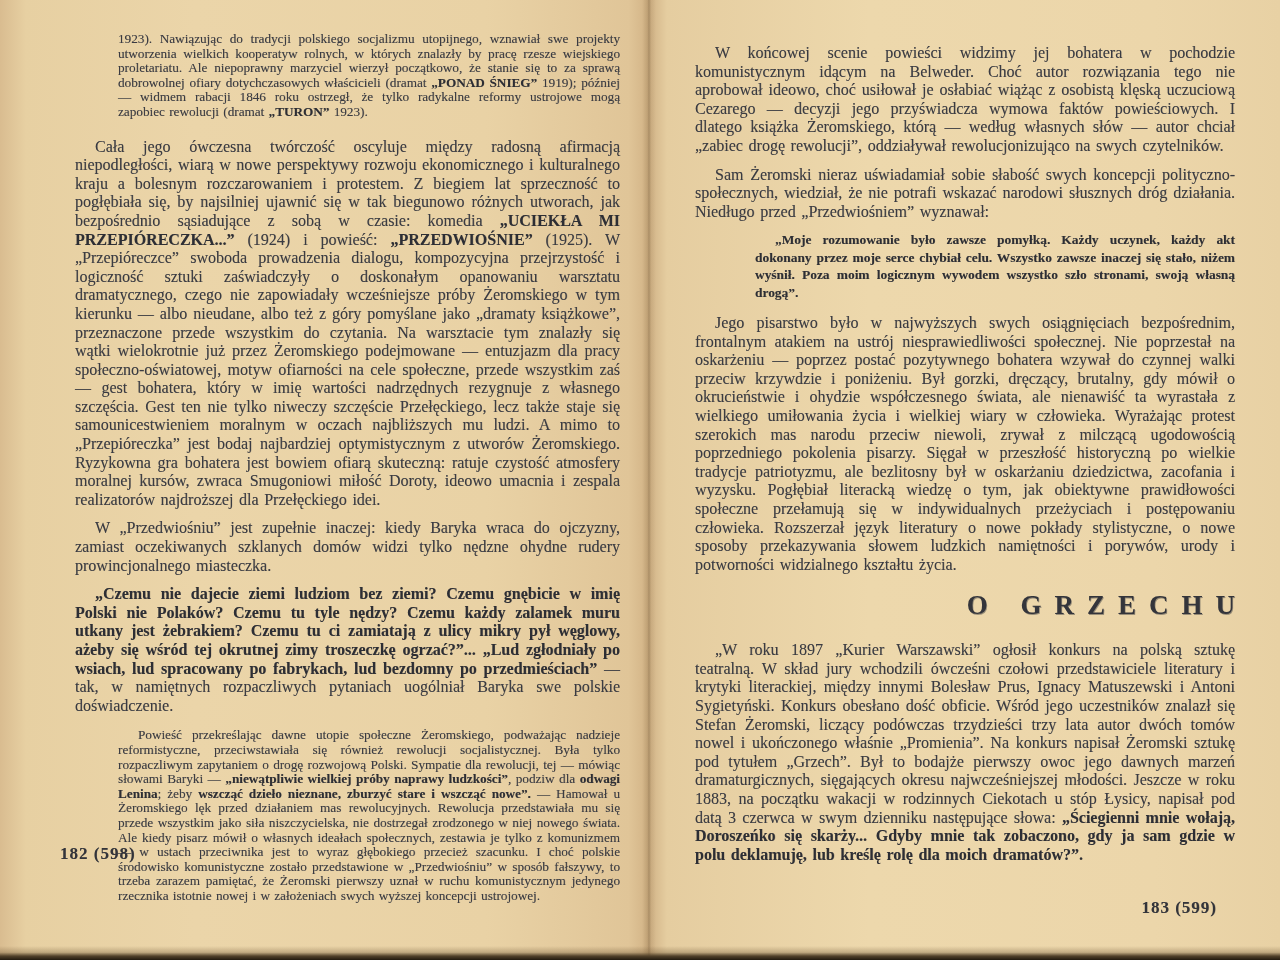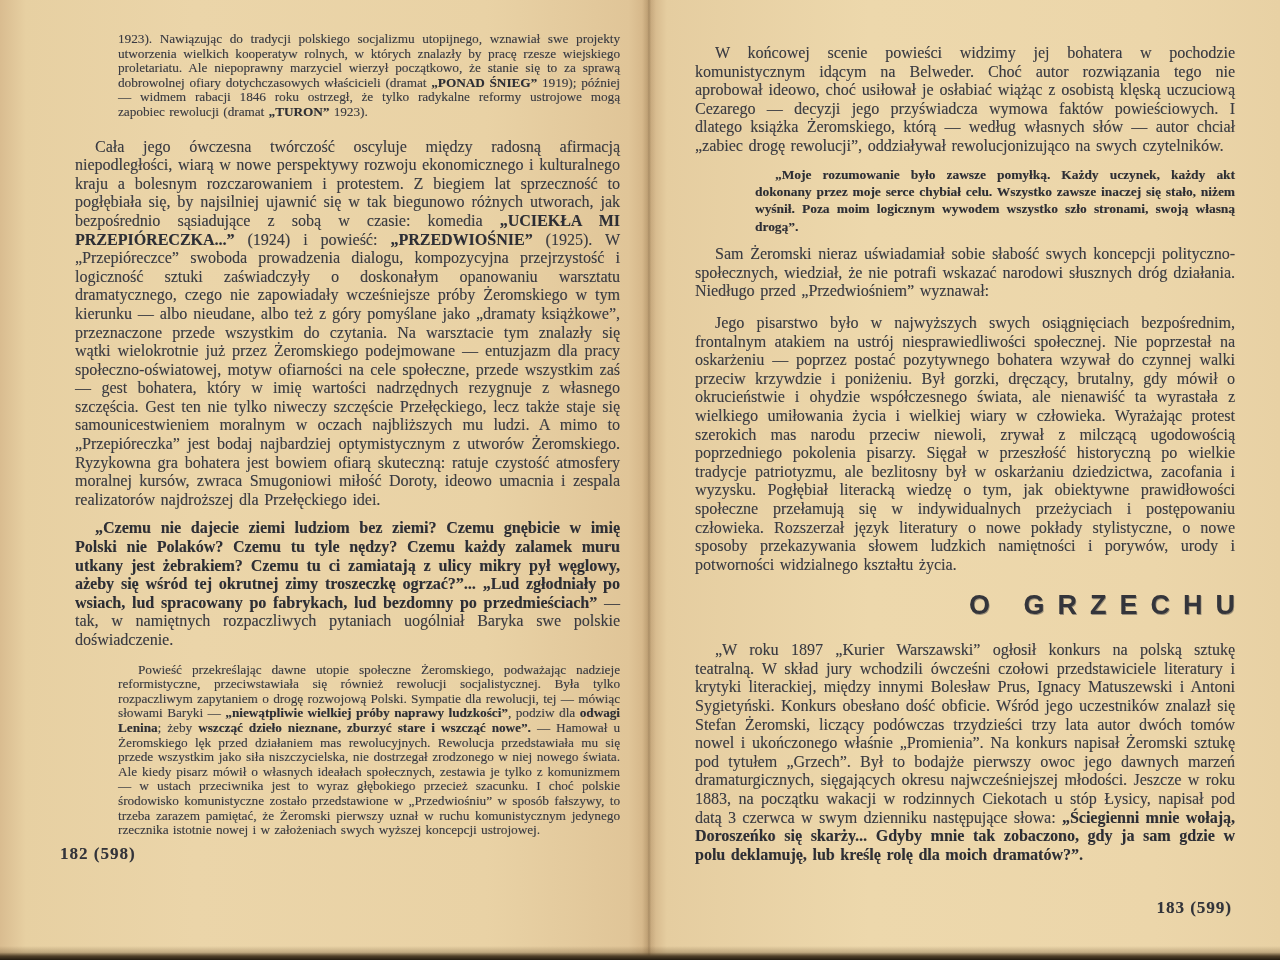--- a/index.html
+++ b/index.html
@@ -44,52 +44,53 @@
   }
   .quote {
     font-size: 13.4px; line-height: 17.4px;
     margin-left: 60px; word-spacing: 1px;
   }
   .ind { text-indent: 20px; }
   .b { font-weight: 700; color: #2d2e34; }
   .gap-lg { margin-top: 18px !important; }
   .gap-md { margin-top: 13px !important; }
   .section-heading {
-    font-family: Liberation Sans, sans-serif;
+    font-family: Liberation Serif, serif;
     font-weight: 700; font-size: 27px; letter-spacing: 13px;
     color: #34353b; text-align: right; margin: 16px -13px 20px 0;
     text-shadow: 0.8px 0.8px 0.6px rgba(52,53,59,0.45);
   }
   .page-number {
     position: absolute; font-weight: 700; font-size: 17px; color: #33343a;
     letter-spacing: 1px; text-shadow: 0.35px 0.35px 0.35px rgba(58,59,66,0.35);
   }
   .page-number.pn-left { left: 60px; top: 844px; }
-  .page-number.pn-right { right: 48px; top: 898px; }
+  .page-number.pn-right { right: 63px; top: 898px; }
 </style>
 </head>
 <body>
 
 <div class="spread">
 
   <div class="page left">
     <div>
         <p class="blk small"><span>1923). Nawiązując do tradycji polskiego socjalizmu utopijnego, wznawiał swe projekty utworzenia wielkich kooperatyw rolnych, w których znalazły by pracę rzesze wiejskiego proletariatu. Ale niepoprawny marzyciel wierzył początkowo, że stanie się to za sprawą dobrowolnej ofiary dotychczasowych właścicieli (dramat </span><span class="b">„PONAD ŚNIEG”</span><span> 1919); później — widmem rabacji 1846 roku ostrzegł, że tylko radykalne reformy ustrojowe mogą zapobiec rewolucji (dramat </span><span class="b">„TURON”</span><span> 1923).</span></p>
         <p class="blk para gap-lg ind"><span>Cała jego ówczesna twórczość oscyluje między radosną afirmacją niepodległości, wiarą w nowe perspektywy rozwoju ekonomicznego i kulturalnego kraju a bolesnym rozczarowaniem i protestem. Z biegiem lat sprzeczność to pogłębiała się, by najsilniej ujawnić się w tak biegunowo różnych utworach, jak bezpośrednio sąsiadujące z sobą w czasie: komedia </span><span class="b">„UCIEKŁA MI PRZEPIÓRECZKA...”</span><span> (1924) i powieść: </span><span class="b">„PRZEDWIOŚNIE”</span><span> (1925). W „Przepióreczce” swoboda prowadzenia dialogu, kompozycyjna przejrzystość i logiczność sztuki zaświadczyły o doskonałym opanowaniu warsztatu dramatycznego, czego nie zapowiadały wcześniejsze próby Żeromskiego w tym kierunku — albo nieudane, albo też z góry pomyślane jako „dramaty książkowe”, przeznaczone przede wszystkim do czytania. Na warsztacie tym znalazły się wątki wielokrotnie już przez Żeromskiego podejmowane — entuzjazm dla pracy społeczno-oświatowej, motyw ofiarności na cele społeczne, przede wszystkim zaś — gest bohatera, który w imię wartości nadrzędnych rezygnuje z własnego szczęścia. Gest ten nie tylko niweczy szczęście Przełęckiego, lecz także staje się samounicestwieniem moralnym w oczach najbliższych mu ludzi. A mimo to „Przepióreczka” jest bodaj najbardziej optymistycznym z utworów Żeromskiego. Ryzykowna gra bohatera jest bowiem ofiarą skuteczną: ratuje czystość atmosfery moralnej kursów, zwraca Smugoniowi miłość Doroty, ideowo umacnia i zespala realizatorów najdroższej dla Przełęckiego idei.</span></p>
+        <p class="blk para ind"><span>W „Przedwiośniu” jest zupełnie inaczej: kiedy Baryka wraca do ojczyzny, zamiast oczekiwanych szklanych domów widzi tylko nędzne ohydne rudery prowincjonalnego miasteczka.</span></p>
         <p class="blk para ind"><span class="b">„Czemu nie dajecie ziemi ludziom bez ziemi? Czemu gnębicie w imię Polski nie Polaków? Czemu tu tyle nędzy? Czemu każdy zalamek muru utkany jest żebrakiem? Czemu tu ci zamiatają z ulicy mikry pył węglowy, ażeby się wśród tej okrutnej zimy troszeczkę ogrzać?”... „Lud zgłodniały po wsiach, lud spracowany po fabrykach, lud bezdomny po przedmieściach”</span><span> — tak, w namiętnych rozpaczliwych pytaniach uogólniał Baryka swe polskie doświadczenie.</span></p>
         <p class="blk small gap-md ind"><span>Powieść przekreślając dawne utopie społeczne Żeromskiego, podważając nadzieje reformistyczne, przeciwstawiała się również rewolucji socjalistycznej. Była tylko rozpaczliwym zapytaniem o drogę rozwojową Polski. Sympatie dla rewolucji, tej — mówiąc słowami Baryki — </span><span class="b">„niewątpliwie wielkiej próby naprawy ludzkości”</span><span>, podziw dla </span><span class="b">odwagi Lenina</span><span>; żeby </span><span class="b">wszcząć dzieło nieznane, zburzyć stare i wszcząć nowe”.</span><span> — Hamował u Żeromskiego lęk przed działaniem mas rewolucyjnych. Rewolucja przedstawiała mu się przede wszystkim jako siła niszczycielska, nie dostrzegał zrodzonego w niej nowego świata. Ale kiedy pisarz mówił o własnych ideałach społecznych, zestawia je tylko z komunizmem — w ustach przeciwnika jest to wyraz głębokiego przecież szacunku. I choć polskie środowisko komunistyczne zostało przedstawione w „Przedwiośniu” w sposób fałszywy, to trzeba zarazem pamiętać, że Żeromski pierwszy uznał w ruchu komunistycznym jedynego rzecznika istotnie nowej i w założeniach swych wyższej koncepcji ustrojowej.</span></p>
       </div>
     <div class="page-number pn-left">182 (598)</div>
   </div>
 
   <div class="page right">
     <div>
         <p class="blk para ind"><span>W końcowej scenie powieści widzimy jej bohatera w pochodzie komunistycznym idącym na Belweder. Choć autor rozwiązania tego nie aprobował ideowo, choć usiłował je osłabiać wiążąc z osobistą klęską uczuciową Cezarego — decyzji jego przyświadcza wymowa faktów powieściowych. I dlatego książka Żeromskiego, którą — według własnych słów — autor chciał „zabiec drogę rewolucji”, oddziaływał rewolucjonizująco na swych czytelników.</span></p>
+        <p class="blk para ind"><span>Sam Żeromski nieraz uświadamiał sobie słabość swych koncepcji polityczno-społecznych, wiedział, że nie potrafi wskazać narodowi słusznych dróg działania. Niedługo przed „Przedwiośniem” wyznawał:</span></p>
         <p class="blk quote ind"><span class="b">„Moje rozumowanie było zawsze pomyłką. Każdy uczynek, każdy akt dokonany przez moje serce chybiał celu. Wszystko zawsze inaczej się stało, niżem wyśnił. Poza moim logicznym wywodem wszystko szło stronami, swoją własną drogą”.</span></p>
-        <p class="blk para ind"><span>Sam Żeromski nieraz uświadamiał sobie słabość swych koncepcji polityczno-społecznych, wiedział, że nie potrafi wskazać narodowi słusznych dróg działania. Niedługo przed „Przedwiośniem” wyznawał:</span></p>
         <p class="blk para gap-md ind"><span>Jego pisarstwo było w najwyższych swych osiągnięciach bezpośrednim, frontalnym atakiem na ustrój niesprawiedliwości społecznej. Nie poprzestał na oskarżeniu — poprzez postać pozytywnego bohatera wzywał do czynnej walki przeciw krzywdzie i poniżeniu. Był gorzki, dręczący, brutalny, gdy mówił o okrucieństwie i ohydzie współczesnego świata, ale nienawiść ta wyrastała z wielkiego umiłowania życia i wielkiej wiary w człowieka. Wyrażając protest szerokich mas narodu przeciw niewoli, zrywał z milczącą ugodowością poprzedniego pokolenia pisarzy. Sięgał w przeszłość historyczną po wielkie tradycje patriotyzmu, ale bezlitosny był w oskarżaniu dziedzictwa, zacofania i wyzysku. Pogłębiał literacką wiedzę o tym, jak obiektywne prawidłowości społeczne przełamują się w indywidualnych przeżyciach i postępowaniu człowieka. Rozszerzał język literatury o nowe pokłady stylistyczne, o nowe sposoby przekazywania słowem ludzkich namiętności i porywów, urody i potworności widzialnego kształtu życia.</span></p>
       </div>
     <div class="section-heading">O GRZECHU</div>
     <div>
         <p class="blk para ind"><span>„W roku 1897 „Kurier Warszawski” ogłosił konkurs na polską sztukę teatralną. W skład jury wchodzili ówcześni czołowi przedstawiciele literatury i krytyki literackiej, między innymi Bolesław Prus, Ignacy Matuszewski i Antoni Sygietyński. Konkurs obesłano dość obficie. Wśród jego uczestników znalazł się Stefan Żeromski, liczący podówczas trzydzieści trzy lata autor dwóch tomów nowel i ukończonego właśnie „Promienia”. Na konkurs napisał Żeromski sztukę pod tytułem „Grzech”. Był to bodajże pierwszy owoc jego dawnych marzeń dramaturgicznych, sięgających okresu najwcześniejszej młodości. Jeszcze w roku 1883, na początku wakacji w rodzinnych Ciekotach u stóp Łysicy, napisał pod datą 3 czerwca w swym dzienniku następujące słowa: </span><span class="b">„Ściegienni mnie wołają, Doroszeńko się skarży... Gdyby mnie tak zobaczono, gdy ja sam gdzie w polu deklamuję, lub kreślę rolę dla moich dramatów?”.</span></p>
       </div>
     <div class="page-number pn-right">183 (599)</div>
   </div>
 
   <div class="gutter"></div>

